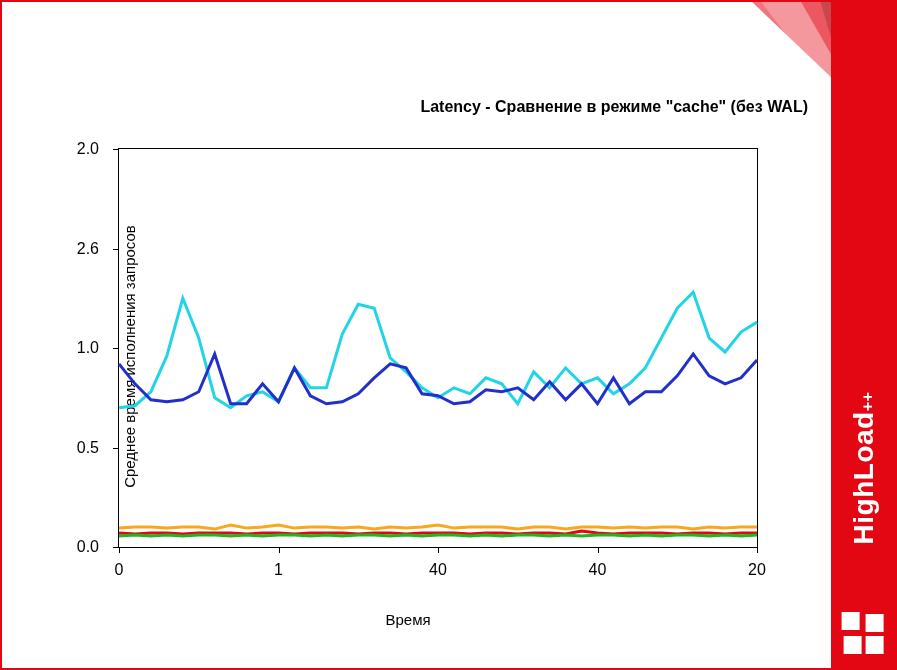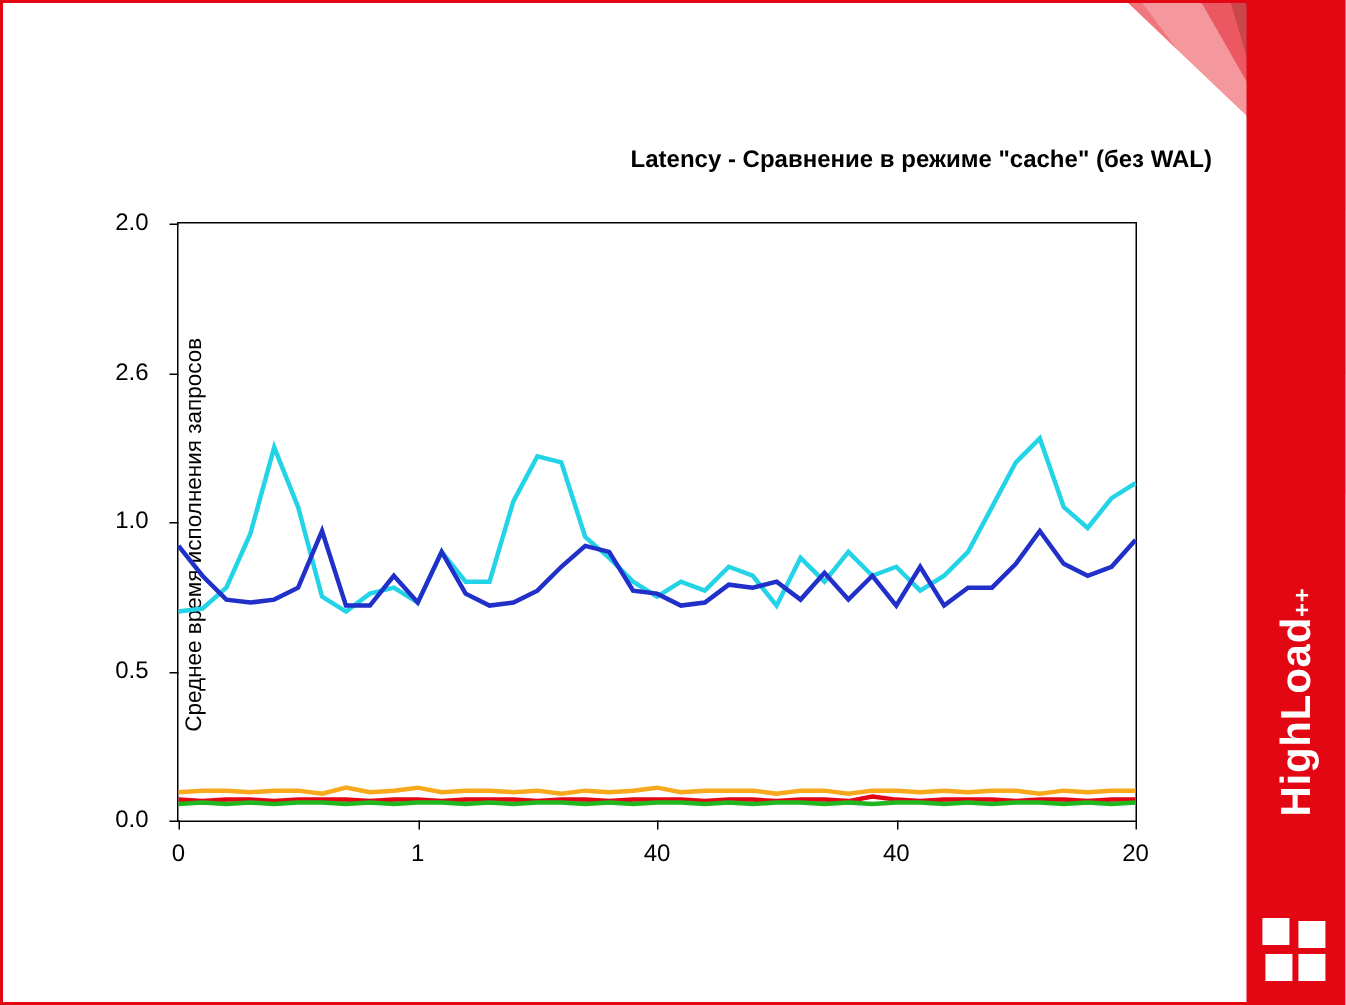--- a/index.html
+++ b/index.html
@@ -177,20 +177,21 @@
   <svg class="decor" viewBox="0 0 897 670" preserveAspectRatio="none">
     <polygon points="750,0 897,0 897,140" fill="#e30613" opacity="0.55"></polygon>
     <polygon points="800,0 897,0 897,250 840,70" fill="#e30613" opacity="0.75"></polygon>
     <polygon points="820,0 897,0 897,330 855,120" fill="#b0050e" opacity="0.9"></polygon>
     <polygon points="760,0 830,0 880,180 805,60" fill="#ffffff" opacity="0.25"></polygon>
   </svg>
 
   <div class="chart-zone">
     <div class="chart-title">Latency - Сравнение в режиме "cache" (без WAL)</div>
     <div class="ylabel">Среднее время исполнения запросов</div>
+    <div class="xlabel">Время</div>
 
     <div class="plot-area">
       <svg id="plot-svg" viewBox="0 0 640 400" preserveAspectRatio="none">
           <polyline points="0,260 16,258 32,244 48,208 64,150 80,190 96,250 112,260 128,248 144,244 160,254 176,220 192,240 208,240 224,186 240,156 256,160 272,210 288,224 304,240 320,250 336,240 352,246 368,230 384,236 400,256 416,224 432,240 448,220 464,236 480,230 496,246 512,236 528,220 544,190 560,160 576,144 592,190 608,204 624,184 640,174.00000000000003" stroke="#23d3e6"></polyline>
           <polyline points="0,216 16,236 32,252 48,254 64,252 80,244 96,206 112,256 128,256 144,236 160,254 176,220 192,248 208,256 224,254 240,246 256,230 272,216 288,220 304,246 320,248 336,256 352,254 368,242 384,244 400,240 416,252 432,234 448,252 464,236 480,256 496,230 512,256 528,244 544,244 560,228 576,206 592,228 608,236 624,230 640,212" stroke="#2030c8"></polyline>
           <polyline points="0,381 16,380 32,380 48,381 64,380 80,380 96,382 112,378 128,381 144,380 160,378 176,381 192,380 208,380 224,381 240,380 256,382 272,380 288,381 304,380 320,378 336,381 352,380 368,380 384,380 400,382 416,380 432,380 448,382 464,380 480,380 496,381 512,380 528,381 544,380 560,380 576,382 592,380 608,381 624,380 640,380" stroke="#f7a81b"></polyline>
           <polyline points="0,386 16,387 32,386 48,386 64,387 80,386 96,386 112,386 128,387 144,386 160,386 176,387 192,386 208,386 224,386 240,387 256,386 272,386 288,387 304,386 320,386 336,386 352,387 368,386 384,386 400,387 416,386 432,386 448,387 464,384 480,386 496,387 512,386 528,386 544,386 560,387 576,386 592,386 608,387 624,386 640,386" stroke="#e30613"></polyline>
           <polyline points="0,389 16,388 32,389 48,388 64,389 80,388 96,388 112,389 128,388 144,389 160,388 176,388 192,389 208,388 224,389 240,388 256,388 272,389 288,388 304,389 320,388 336,388 352,389 368,388 384,389 400,388 416,388 432,389 448,388 464,389 480,388 496,388 512,389 528,388 544,389 560,388 576,388 592,389 608,388 624,389 640,388" stroke="#1fb61f"></polyline>
         </svg>
     <div class="tick-mark-y" style="top: 100%;"></div>

